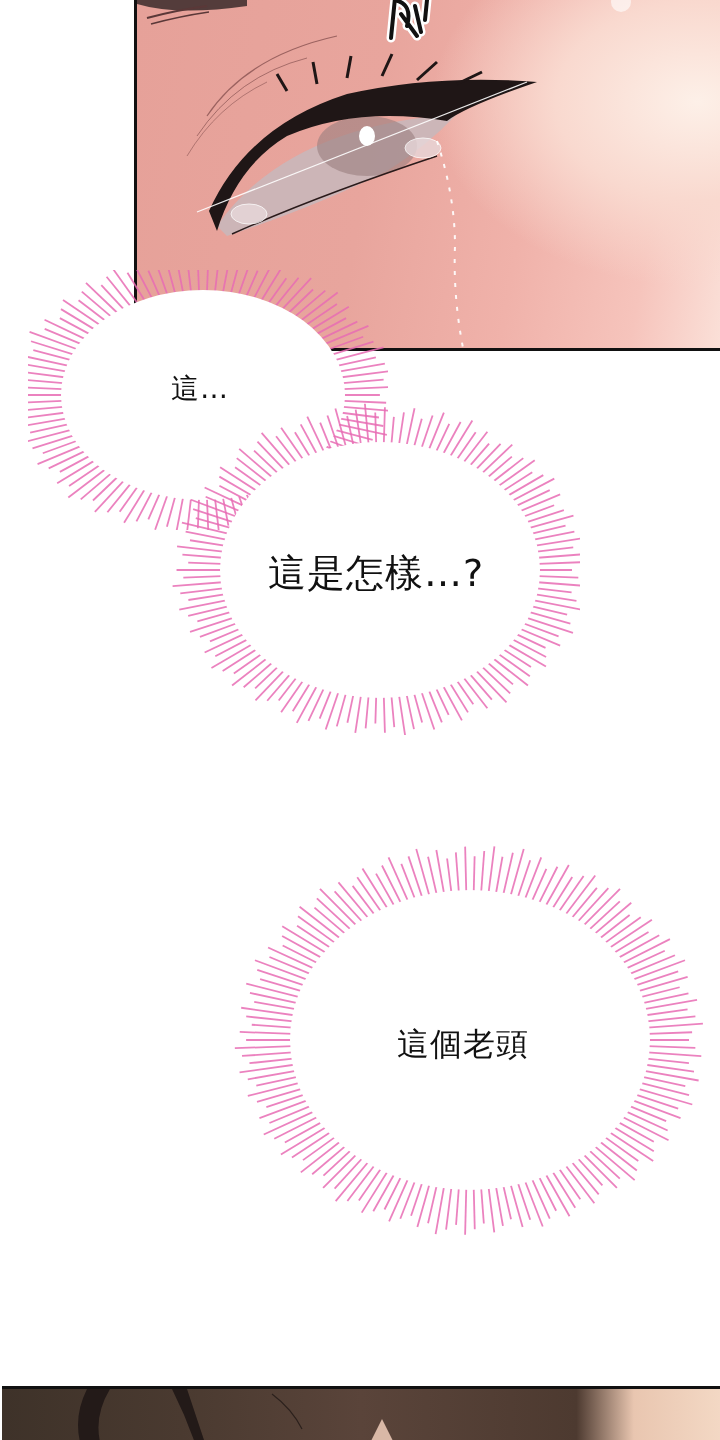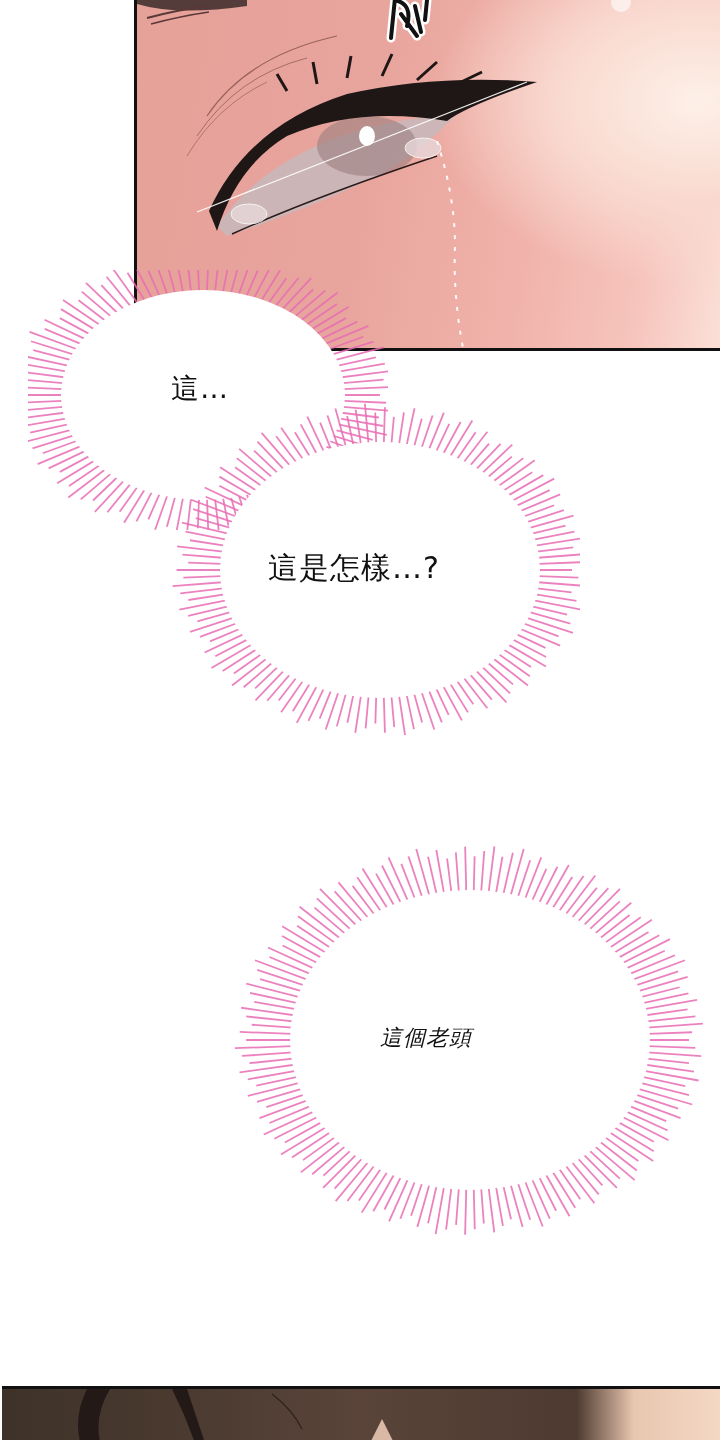--- a/index.html
+++ b/index.html
@@ -322,21 +322,21 @@
         <line x1="358.38339561517694" y1="139.6400050595709" x2="408.46467733722443" y2="125.5429733339665"></line>
         <line x1="360.65336602459325" y1="145.22900550671937" x2="400.5512378184112" y2="135.70441490987577"></line>
         <line x1="362.5831562487599" y1="150.89921522263296" x2="409.36489836110604" y2="141.67468416282165"></line>
         <line x1="364.16825917319085" y1="156.63739116978908" x2="417.87596971282056" y2="148.22573416273946"></line>
         <line x1="365.40497271655977" y1="162.4301315723826" x2="408.2236132746234" y2="157.428183383659"></line>
         <line x1="366.29040847708256" y1="168.26390721679502" x2="415.87602082483454" y2="164.41738876871108"></line>
         <line x1="366.82249847851364" y1="174.1250930496983" x2="423.1203148999721" y2="171.94659884563904"></line>
       </g>
     <ellipse cx="215" cy="180" rx="160" ry="128" fill="#ffffff"></ellipse>
   </svg>
-  <div class="bubble-text" style="left:103px; top:158px; font-size:30px;">這是怎樣…?</div>
+  <div class="bubble-text" style="left:103px; top:158px; font-size:38px;">這是怎樣…?</div>
 </div>
 
 <div class="bubble" style="left:232px; top:835px; width:480px; height:415px;">
   <svg width="480" height="415" viewBox="0 0 480 415">
     <g stroke="#e86db4" stroke-width="1.8" opacity="0.85" id="b3lines">
         <line x1="409" y1="205" x2="457" y2="205"></line>
         <line x1="408.8500039469048" y1="210.96728065641094" x2="463.347612861388" y2="212.87071946228366"></line>
         <line x1="408.40027893166524" y1="216.92409267485496" x2="469.2769336058168" y2="221.18405560813648"></line>
         <line x1="407.6516139247757" y1="222.85998578291336" x2="456.8965800082034" y2="228.04422408034594"></line>
         <line x1="406.60532233905633" y1="228.76454640704458" x2="462.0003724217447" y2="236.57235591238936"></line>
@@ -481,21 +481,21 @@
         <line x1="401.7016340779835" y1="163.81296893541284" x2="447.65296995952275" y2="152.25169705763398"></line>
         <line x1="403.6277205529959" y1="169.5616910790081" x2="456.4595293418303" y2="158.2576052987874"></line>
         <line x1="405.26323972548073" y1="175.37258405846922" x2="465.0191658794005" y2="164.78798888956507"></line>
         <line x1="406.60532233905633" y1="181.23545359295548" x2="455.5465801791014" y2="174.33729179697127"></line>
         <line x1="407.6516139247757" y1="187.1400142170866" x2="463.39042168953455" y2="181.2721401002123"></line>
         <line x1="408.4002789316652" y1="193.07590732514498" x2="470.9075582845887" y2="188.70183824186483"></line>
         <line x1="408.8500039469048" y1="199.032719343589" x2="460.07775632651897" y2="197.24348686606865"></line>
       </g>
     <ellipse cx="238" cy="205" rx="180" ry="150" fill="#ffffff"></ellipse>
   </svg>
-  <div class="bubble-text" style="left:148px; top:188px; font-size:22px;font-style:italic;">這個老頭</div>
+  <div class="bubble-text" style="left:165px; top:188px; font-size:32px;">這個老頭</div>
 </div>
 
 <div class="panel-bottom">
   <svg width="718" height="60" viewBox="0 0 718 60">
     <path d="M85 0 Q70 30 80 60 L100 60 Q90 30 108 0 Z" fill="#231a18"></path>
     <path d="M170 0 Q185 30 195 60 L205 60 Q195 30 185 0 Z" fill="#231a18"></path>
     <path d="M365 60 L380 30 L395 60 Z" fill="#d9b8a6"></path>
     <path d="M270 5 Q290 20 300 40" stroke="#2b201c" stroke-width="1.2" fill="none"></path>
   </svg>
 </div>

